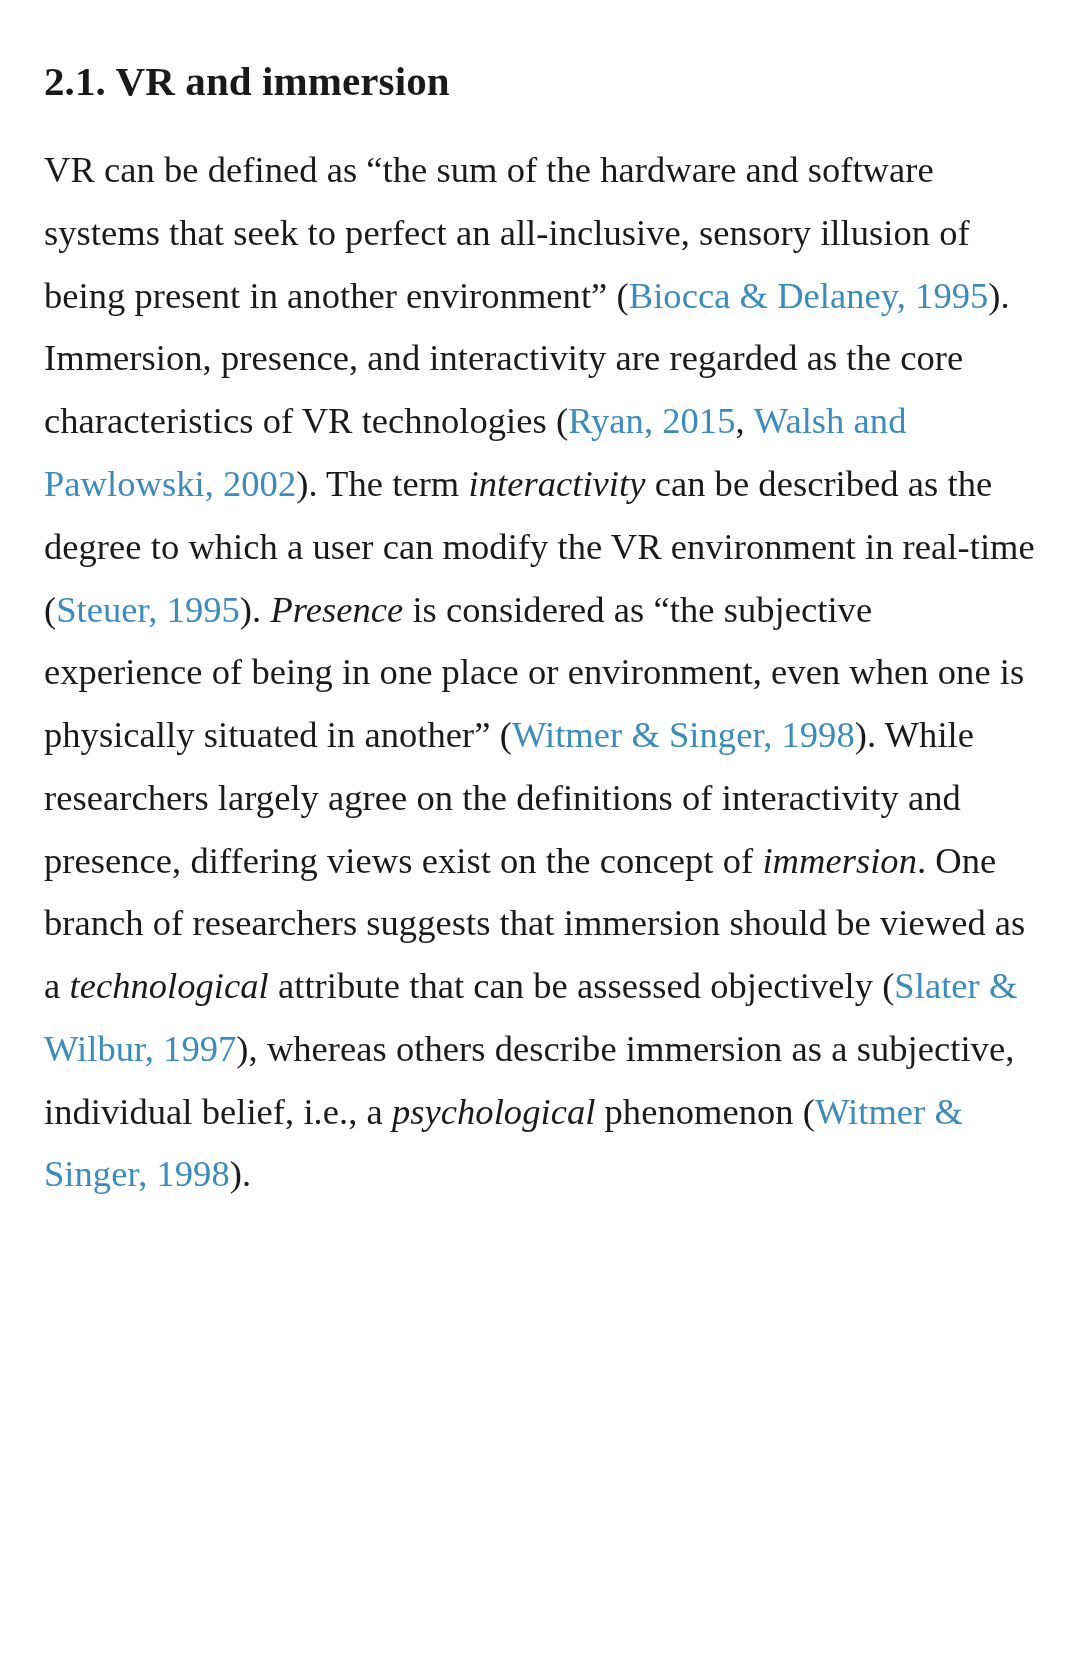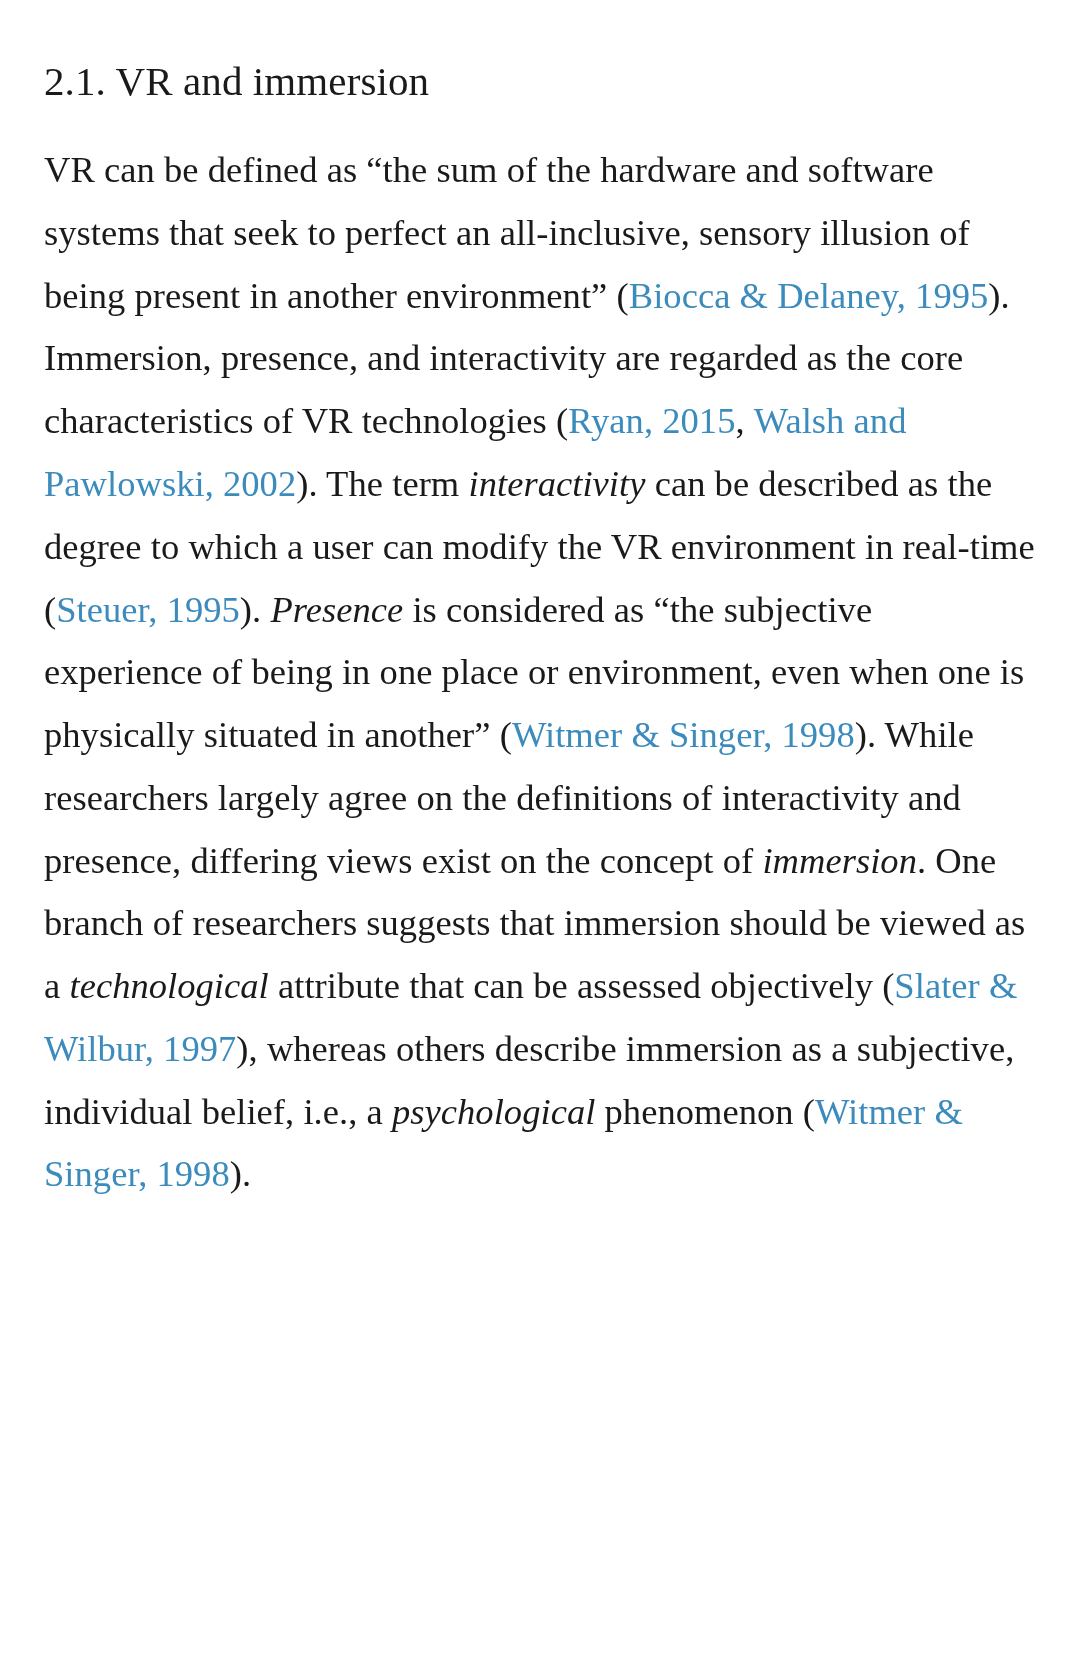--- a/index.html
+++ b/index.html
@@ -12,21 +12,21 @@
     min-height: 1656px;
     font-family: "Liberation Serif", "DejaVu Serif", serif;
     color: #1a1a1a;
   }
   .page {
     box-sizing: border-box;
     width: 1080px;
     padding: 58px 44px 40px 44px;
   }
   h2.section-heading {
-    font-weight: 400;
+    font-weight: 700;
     font-size: 41px;
     line-height: 1.15;
     margin: 0 0 34px 0;
     color: #1a1a1a;
     letter-spacing: 0.1px;
   }
   p.body-text {
     font-size: 36.5px;
     line-height: 1.72;
     margin: 0;

